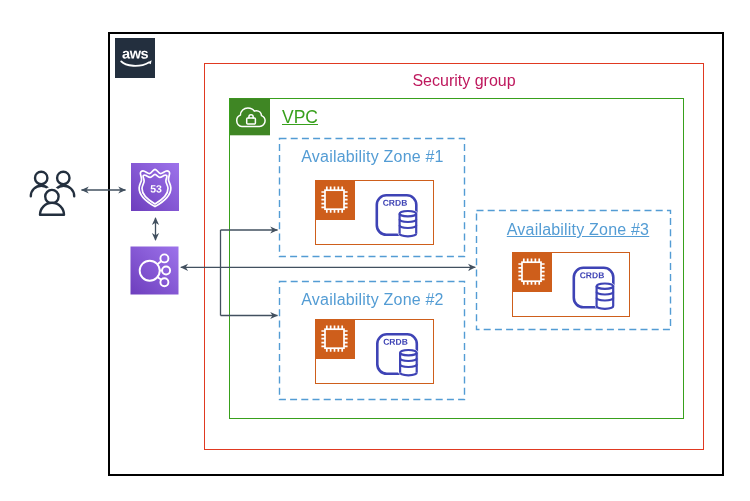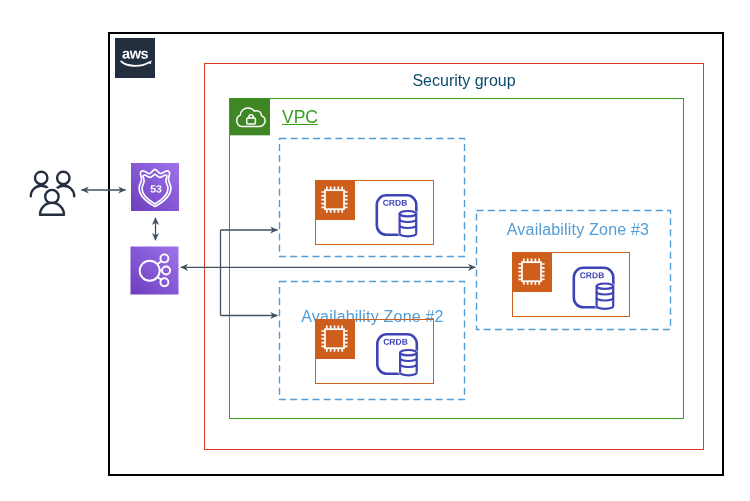--- a/index.html
+++ b/index.html
@@ -8,27 +8,28 @@
   .abs{position:absolute;}
   .lbl{position:absolute;text-align:center;white-space:nowrap;}
 </style>
 </head>
 <body>
 <div id="page">
 
   <div class="abs" style="left:108px;top:32px;width:612px;height:440px;border:2px solid #000;"></div>
 
   <div class="abs" style="left:204px;top:63px;width:498px;height:385px;border:1px solid #E03921;"></div>
-  <div class="lbl" style="left:214px;top:72px;width:500px;font-size:16px;color:#0c4a6e;">Security group</div>
+  <div class="lbl" style="left:214px;top:72px;width:500px;font-size:16px;color:#be185d;">Security group</div>
 
   <div class="abs" style="left:229px;top:98px;width:453px;height:319px;border:1px solid #38A01C;"></div>
   <div class="lbl" style="left:282px;top:107px;width:100px;text-align:left;font-size:17.5px;color:#38A01C;text-decoration:underline;">VPC</div>
 
-  <div class="lbl" style="left:280px;top:308px;width:185px;font-size:16px;letter-spacing:0.2px;color:#539CD4;">Availability Zone #2</div>
-  <div class="lbl" style="left:481px;top:221px;width:194px;font-size:16px;letter-spacing:0.2px;color:#539CD4;">Availability Zone #3</div>
+  <div class="lbl" style="left:280px;top:148px;width:185px;font-size:16px;letter-spacing:0.2px;color:#539CD4;">Availability Zone #1</div>
+  <div class="lbl" style="left:280px;top:291px;width:185px;font-size:16px;letter-spacing:0.2px;color:#539CD4;">Availability Zone #2</div>
+  <div class="lbl" style="left:481px;top:221px;width:194px;font-size:16px;letter-spacing:0.2px;color:#539CD4;text-decoration:underline;">Availability Zone #3</div>
 
   <div class="abs" style="left:315px;top:180px;width:117px;height:63px;border:1px solid #CE5E1B;"></div>
   <div class="abs" style="left:315px;top:319px;width:117px;height:63px;border:1px solid #CE5E1B;"></div>
   <div class="abs" style="left:512px;top:252px;width:116px;height:63px;border:1px solid #CE5E1B;"></div>
 
   <svg class="abs" style="left:0;top:0;" width="750" height="501" viewBox="0 0 750 501">
     <defs>
       <linearGradient id="pg" x1="0" y1="1" x2="1" y2="0">
         <stop offset="0" stop-color="#6D3EBD"></stop>
         <stop offset="1" stop-color="#9D73EB"></stop>

